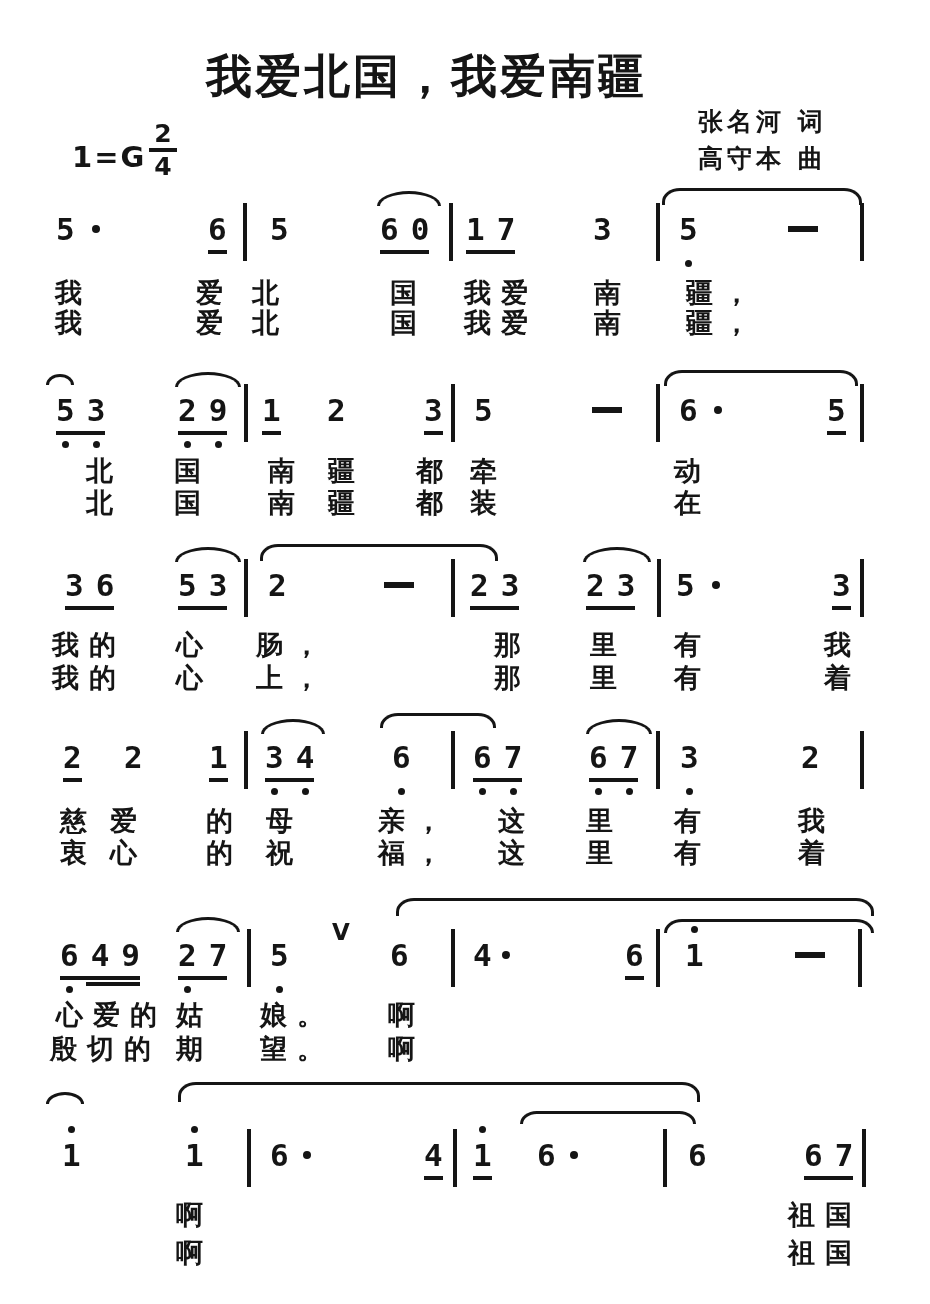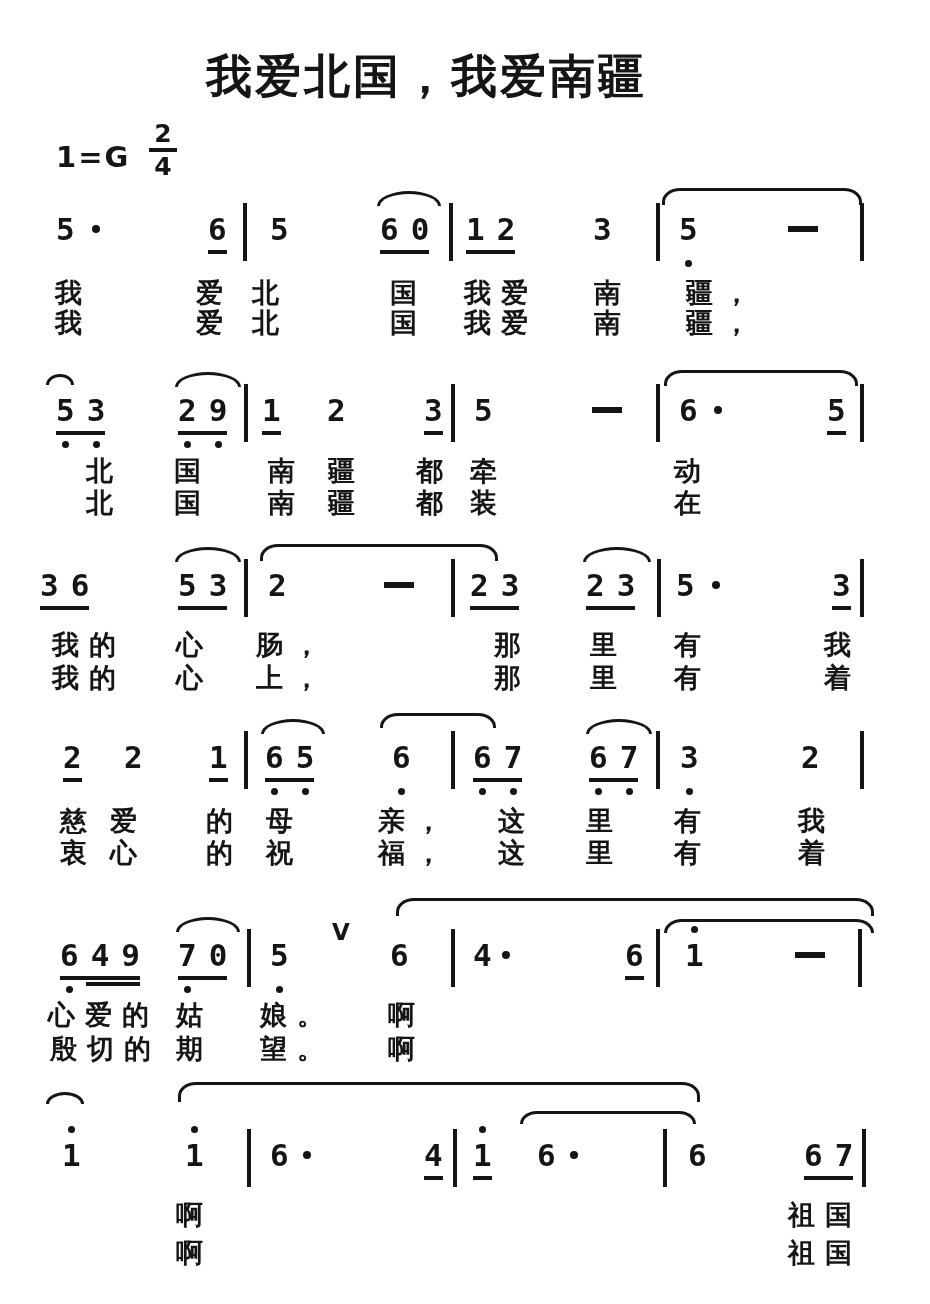--- a/index.html
+++ b/index.html
@@ -10,21 +10,21 @@
   }
   .title{
     position:absolute;top:46px;left:206px;
     font-size:46px;font-weight:900;letter-spacing:3px;white-space:nowrap;
   }
   .credits{
     position:absolute;top:103px;left:698px;
     font-size:25px;font-weight:700;letter-spacing:4px;line-height:37px;white-space:nowrap;
   }
   .keysig{
-    position:absolute;top:140px;left:56px;
+    position:absolute;top:140px;left:72px;
     font-size:29px;font-weight:700;letter-spacing:2px;
   }
   .meter{
     position:absolute;top:120px;left:146px;width:34px;text-align:center;
     font-size:25px;font-weight:800;line-height:27px;
   }
   .meter .fbar{display:block;width:28px;height:3.5px;background:#151515;margin:1px auto;}
   .system{position:absolute;left:0;width:930px;height:0;}
   .tok{position:absolute;top:0;}
   .tok .txt{
@@ -48,20 +48,24 @@
   .lyric{
     position:absolute;font-size:27px;font-weight:700;letter-spacing:10px;
     white-space:nowrap;line-height:30px;
   }
 </style>
 </head>
 <body>
 
 <div class="sheet">
   <div class="title">我爱北国，我爱南疆</div>
+  <div class="credits">
+    <div>张名河 词</div>
+    <div>高守本 曲</div>
+  </div>
   <div class="keysig">1=G</div>
   <div class="meter">
     <span>2</span>
     <span class="fbar"></span>
     <span>4</span>
   </div>
   <div>
       <div class="system" style="top: 212px;">
         <div class="tok" style="width: 18.7px; left: 56px;">
           <div class="txt">5</div>
@@ -74,21 +78,21 @@
         <div class="barline" style="left: 243px;"></div>
         <div class="tok" style="width: 18.7px; left: 270px;">
           <div class="txt">5</div>
         </div>
         <div class="tok" style="width: 49.4px; left: 380px;">
           <div class="txt">60</div>
           <div class="ul"></div>
         </div>
         <div class="barline" style="left: 449px;"></div>
         <div class="tok" style="width: 49.4px; left: 466px;">
-          <div class="txt">12</div>
+          <div class="txt">17</div>
           <div class="ul"></div>
         </div>
         <div class="tok" style="width: 18.7px; left: 593px;">
           <div class="txt">3</div>
         </div>
         <div class="barline" style="left: 656px;"></div>
         <div class="tok" style="width: 18.7px; left: 679px;">
           <div class="txt">5</div>
           <div class="odot lodot" style="left: 5.85px;"></div>
         </div>
@@ -163,21 +167,21 @@
       <div class="lyric" style="left: 470px; top: 456px;">牵</div>
       <div class="lyric" style="left: 674px; top: 456px;">动</div>
       <div class="lyric" style="left: 86px; top: 488px;">北</div>
       <div class="lyric" style="left: 174px; top: 488px;">国</div>
       <div class="lyric" style="left: 268px; top: 488px;">南</div>
       <div class="lyric" style="left: 328px; top: 488px;">疆</div>
       <div class="lyric" style="left: 416px; top: 488px;">都</div>
       <div class="lyric" style="left: 470px; top: 488px;">装</div>
       <div class="lyric" style="left: 674px; top: 488px;">在</div>
       <div class="system" style="top: 568px;">
-        <div class="tok" style="width: 49.4px; left: 40px;">
+        <div class="tok" style="width: 49.4px; left: 65px;">
           <div class="txt">36</div>
           <div class="ul"></div>
         </div>
         <div class="tok" style="width: 49.4px; left: 178px;">
           <div class="txt">53</div>
           <div class="ul"></div>
         </div>
         <div class="barline" style="left: 244px;"></div>
         <div class="tok" style="width: 18.7px; left: 268px;">
           <div class="txt">2</div>
@@ -227,21 +231,21 @@
         </div>
         <div class="tok" style="width: 18.7px; left: 124px;">
           <div class="txt">2</div>
         </div>
         <div class="tok" style="width: 18.7px; left: 209px;">
           <div class="txt">1</div>
           <div class="ul"></div>
         </div>
         <div class="barline" style="left: 244px;"></div>
         <div class="tok" style="width: 49.4px; left: 265px;">
-          <div class="txt">65</div>
+          <div class="txt">34</div>
           <div class="ul"></div>
           <div class="odot lodot" style="left: 5.85px;"></div>
           <div class="odot lodot" style="left: 36.55px;"></div>
         </div>
         <div class="tok" style="width: 18.7px; left: 392px;">
           <div class="txt">6</div>
           <div class="odot lodot" style="left: 5.85px;"></div>
         </div>
         <div class="barline" style="left: 451px;"></div>
         <div class="tok" style="width: 49.4px; left: 473px;">
@@ -288,21 +292,21 @@
       <div class="lyric" style="left: 674px; top: 838px;">有</div>
       <div class="lyric" style="left: 798px; top: 838px;">着</div>
       <div class="system" style="top: 938px;">
         <div class="tok" style="width: 80.1px; left: 60px;">
           <div class="txt">649</div>
           <div class="ul"></div>
           <div class="ul ul2" style="left: 32%; width: 68%;"></div>
           <div class="odot lodot" style="left: 5.85px;"></div>
         </div>
         <div class="tok" style="width: 49.4px; left: 178px;">
-          <div class="txt">70</div>
+          <div class="txt">27</div>
           <div class="ul"></div>
           <div class="odot lodot" style="left: 5.85px;"></div>
         </div>
         <div class="barline" style="left: 247px;"></div>
         <div class="tok" style="width: 18.7px; left: 270px;">
           <div class="txt">5</div>
           <div class="odot lodot" style="left: 5.85px;"></div>
         </div>
         <div class="breath" style="left: 332px;">V</div>
         <div class="tok" style="width: 18.7px; left: 390px;">
@@ -321,21 +325,21 @@
         <div class="tok" style="width: 18.7px; left: 685px;">
           <div class="txt">1</div>
           <div class="odot hidot" style="left: 5.85px;"></div>
         </div>
         <div class="dashnote" style="left: 795px;"></div>
         <div class="barline" style="left: 858px;"></div>
         <div class="slur arc" style="left: 176px; width: 64px; height: 15px; top: -21px;"></div>
         <div class="slur flat" style="left: 396px; width: 478px; height: 18px; top: -40px;"></div>
         <div class="slur flat" style="left: 664px; width: 210px; height: 14px; top: -19px;"></div>
       </div>
-      <div class="lyric" style="left: 48px; top: 1000px;">心爱的</div>
+      <div class="lyric" style="left: 56px; top: 1000px;">心爱的</div>
       <div class="lyric" style="left: 176px; top: 1000px;">姑</div>
       <div class="lyric" style="left: 260px; top: 1000px;">娘。</div>
       <div class="lyric" style="left: 388px; top: 1000px;">啊</div>
       <div class="lyric" style="left: 50px; top: 1034px;">殷切的</div>
       <div class="lyric" style="left: 176px; top: 1034px;">期</div>
       <div class="lyric" style="left: 260px; top: 1034px;">望。</div>
       <div class="lyric" style="left: 388px; top: 1034px;">啊</div>
       <div class="system" style="top: 1138px;">
         <div class="tok" style="width: 18.7px; left: 62px;">
           <div class="txt">1</div>

